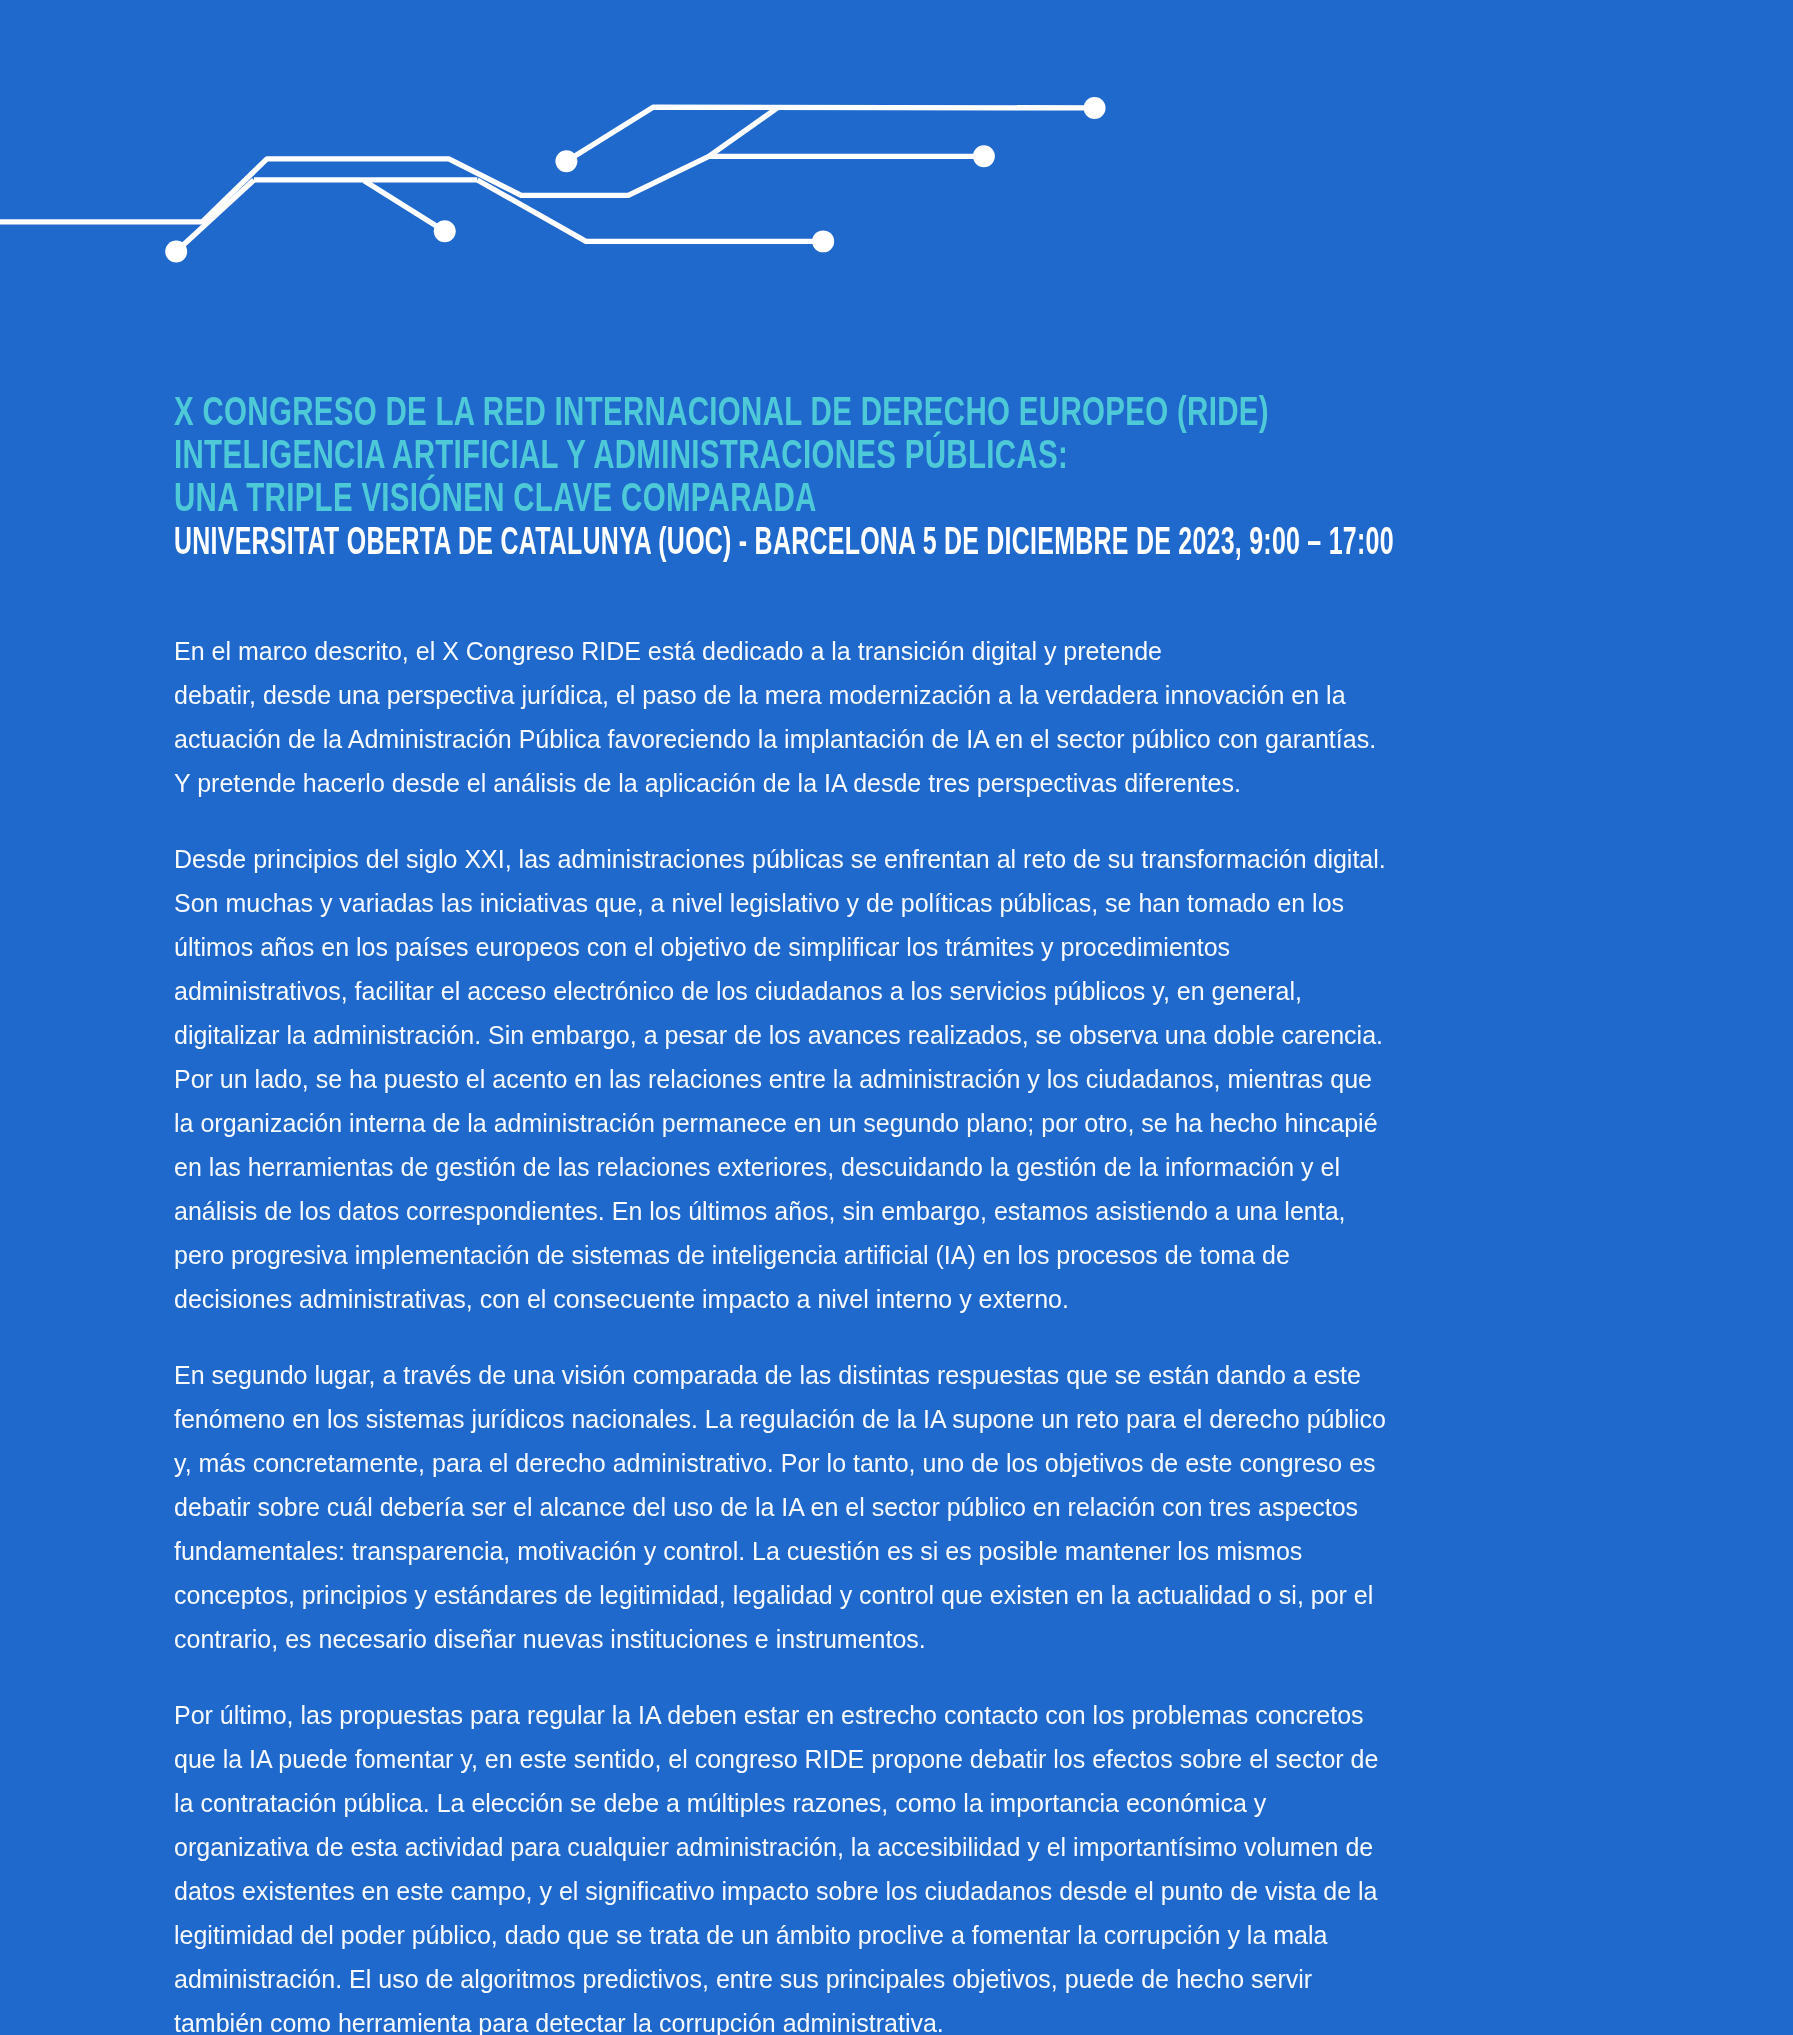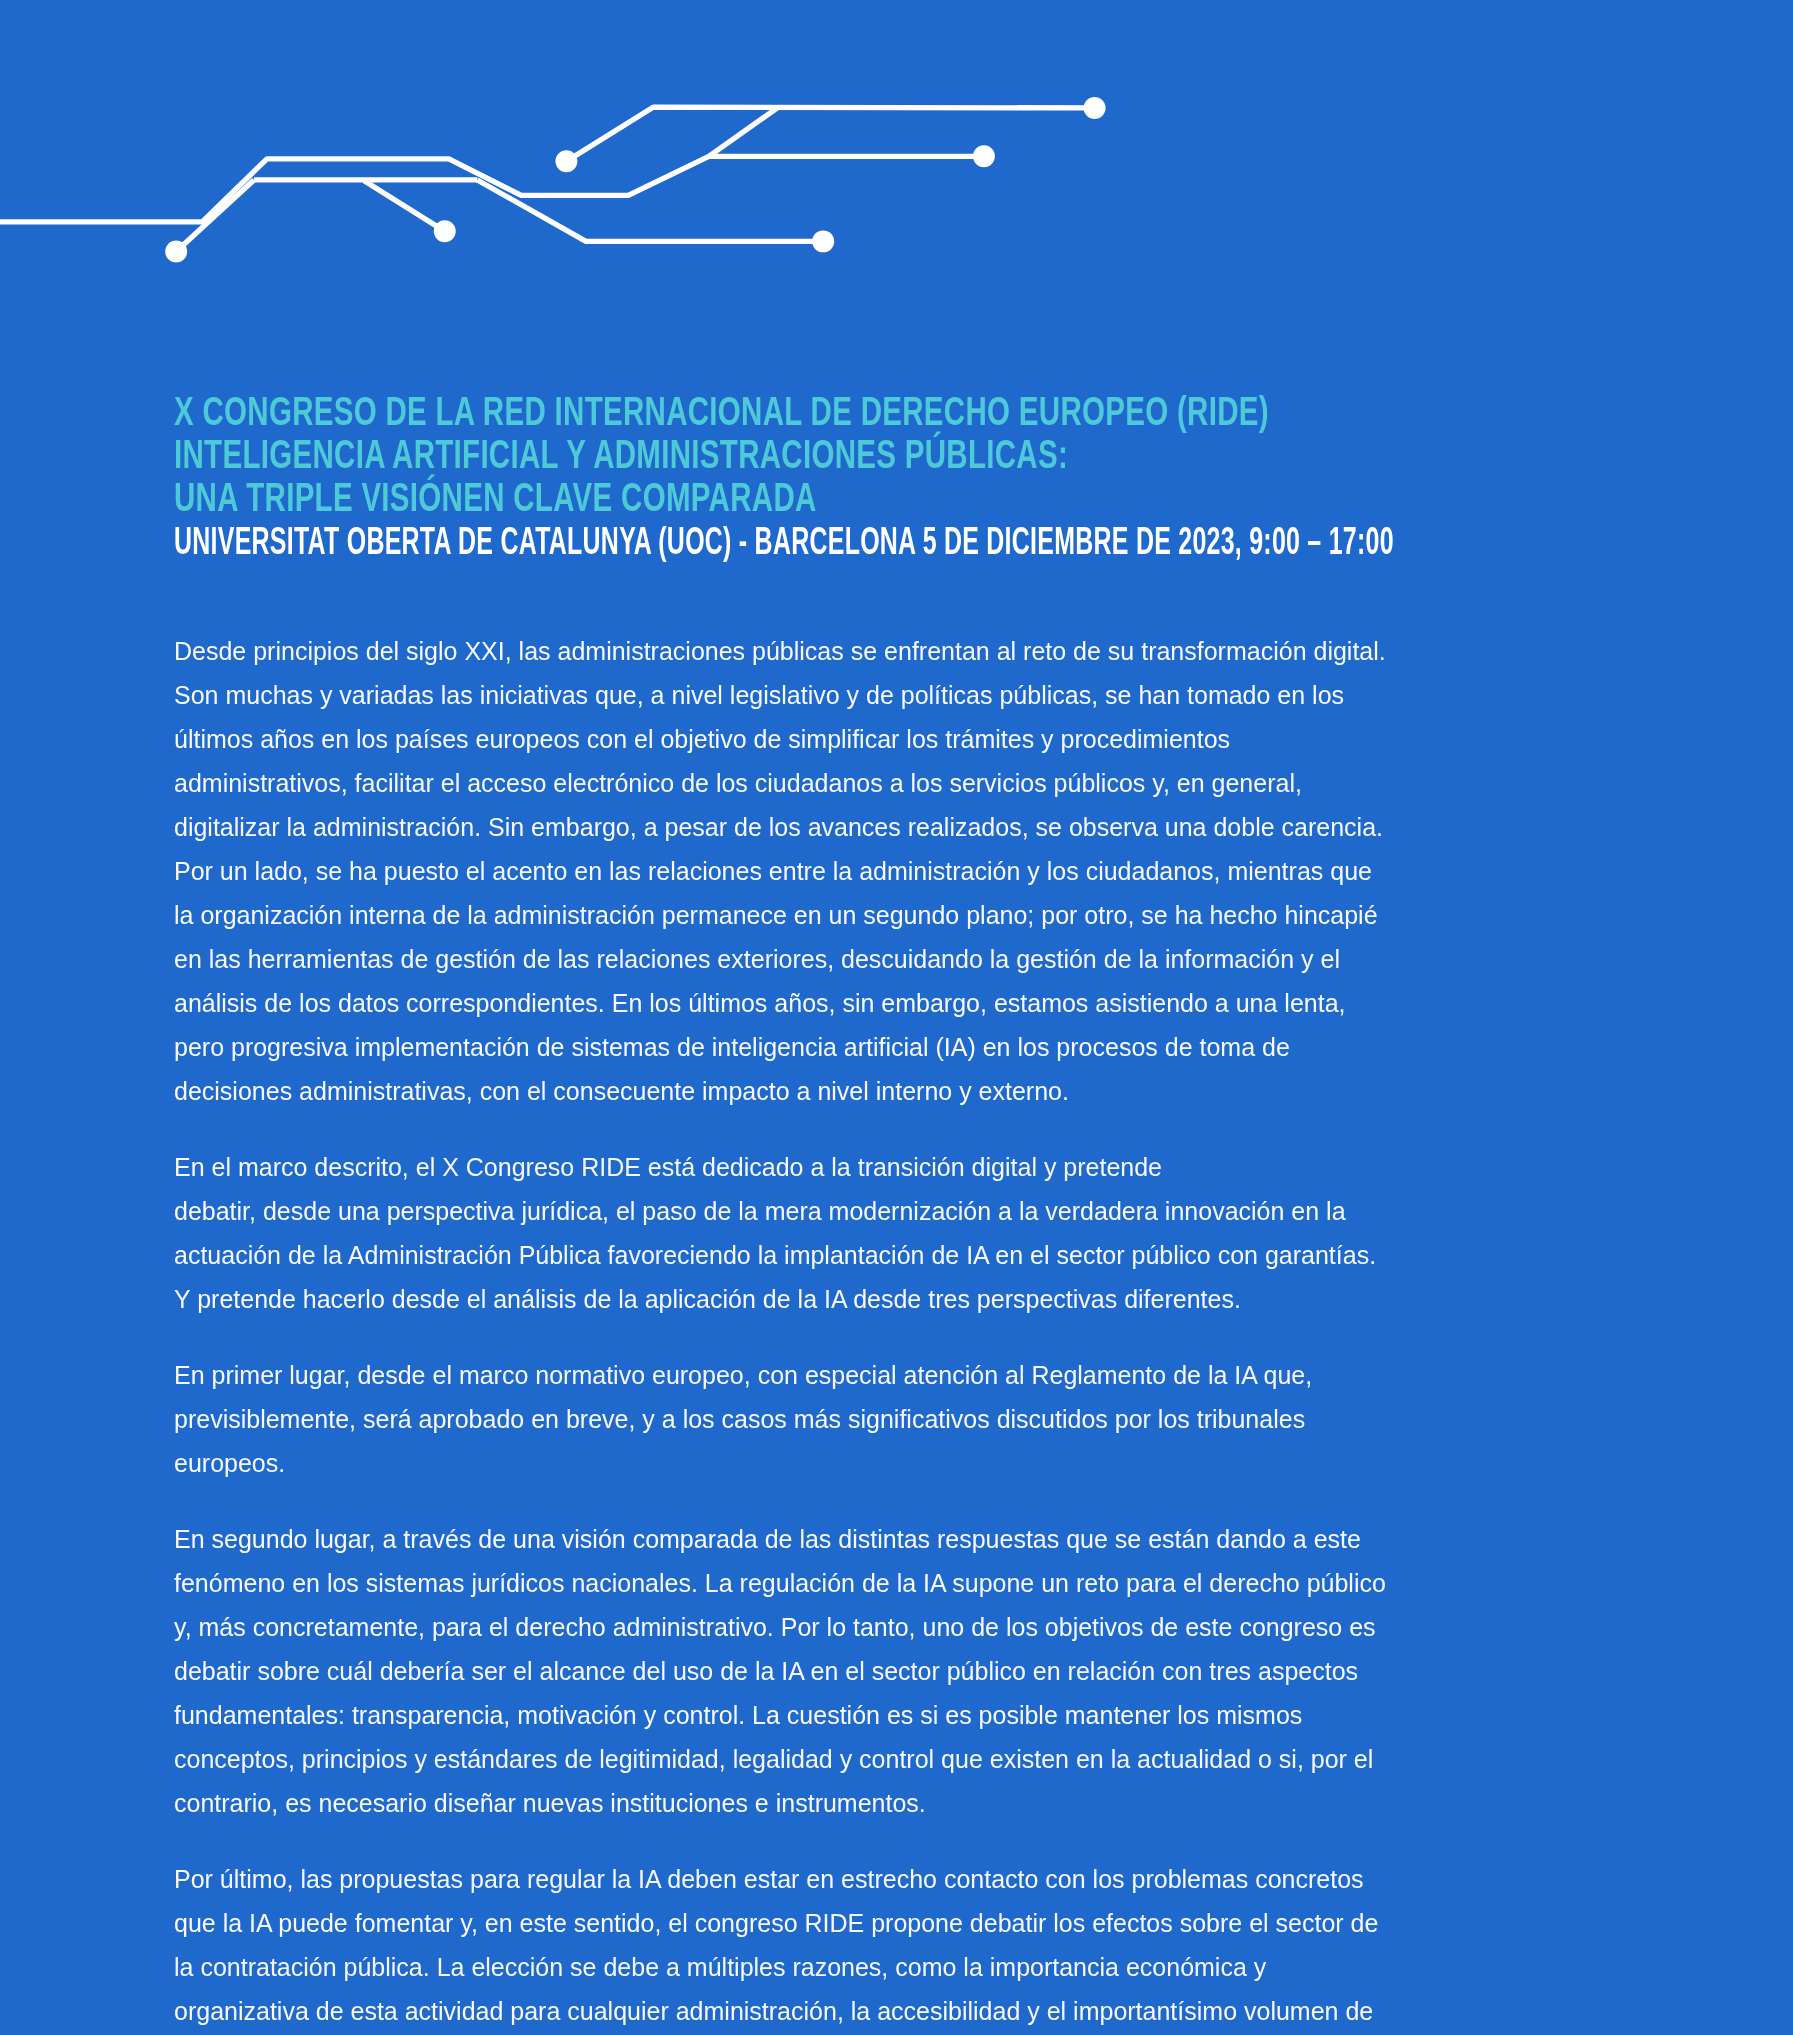--- a/index.html
+++ b/index.html
@@ -82,38 +82,35 @@
   </svg>
 
   <header class="title-block">
     <div class="t-line">X CONGRESO DE LA RED INTERNACIONAL DE DERECHO EUROPEO (RIDE)</div>
     <div class="t-line">INTELIGENCIA ARTIFICIAL Y ADMINISTRACIONES PÚBLICAS:</div>
     <div class="t-line">UNA TRIPLE VISIÓNEN CLAVE COMPARADA</div>
     <div class="t-line subtitle">UNIVERSITAT OBERTA DE CATALUNYA (UOC) - BARCELONA 5 DE DICIEMBRE DE 2023, 9:00 – 17:00</div>
   </header>
 
   <main class="body-text">
+    <p>En el marco descrito, el X Congreso RIDE está dedicado a la transición digital y pretende
+debatir, desde una perspectiva jurídica, el paso de la mera modernización a la verdadera innovación en la
+actuación de la Administración Pública favoreciendo la implantación de IA en el sector público con garantías.
+Y pretende hacerlo desde el análisis de la aplicación de la IA desde tres perspectivas diferentes.</p>
     <p>Desde principios del siglo XXI, las administraciones públicas se enfrentan al reto de su transformación digital.
 Son muchas y variadas las iniciativas que, a nivel legislativo y de políticas públicas, se han tomado en los
 últimos años en los países europeos con el objetivo de simplificar los trámites y procedimientos
 administrativos, facilitar el acceso electrónico de los ciudadanos a los servicios públicos y, en general,
 digitalizar la administración. Sin embargo, a pesar de los avances realizados, se observa una doble carencia.
 Por un lado, se ha puesto el acento en las relaciones entre la administración y los ciudadanos, mientras que
 la organización interna de la administración permanece en un segundo plano; por otro, se ha hecho hincapié
 en las herramientas de gestión de las relaciones exteriores, descuidando la gestión de la información y el
 análisis de los datos correspondientes. En los últimos años, sin embargo, estamos asistiendo a una lenta,
 pero progresiva implementación de sistemas de inteligencia artificial (IA) en los procesos de toma de
 decisiones administrativas, con el consecuente impacto a nivel interno y externo.</p>
-    <p>En el marco descrito, el X Congreso RIDE está dedicado a la transición digital y pretende
-debatir, desde una perspectiva jurídica, el paso de la mera modernización a la verdadera innovación en la
-actuación de la Administración Pública favoreciendo la implantación de IA en el sector público con garantías.
-Y pretende hacerlo desde el análisis de la aplicación de la IA desde tres perspectivas diferentes.</p>
-    <p>En primer lugar, desde el marco normativo europeo, con especial atención al Reglamento de la IA que,
-previsiblemente, será aprobado en breve, y a los casos más significativos discutidos por los tribunales
-europeos.</p>
     <p>En segundo lugar, a través de una visión comparada de las distintas respuestas que se están dando a este
 fenómeno en los sistemas jurídicos nacionales. La regulación de la IA supone un reto para el derecho público
 y, más concretamente, para el derecho administrativo. Por lo tanto, uno de los objetivos de este congreso es
 debatir sobre cuál debería ser el alcance del uso de la IA en el sector público en relación con tres aspectos
 fundamentales: transparencia, motivación y control. La cuestión es si es posible mantener los mismos
 conceptos, principios y estándares de legitimidad, legalidad y control que existen en la actualidad o si, por el
 contrario, es necesario diseñar nuevas instituciones e instrumentos.</p>
     <p>Por último, las propuestas para regular la IA deben estar en estrecho contacto con los problemas concretos
 que la IA puede fomentar y, en este sentido, el congreso RIDE propone debatir los efectos sobre el sector de
 la contratación pública. La elección se debe a múltiples razones, como la importancia económica y

